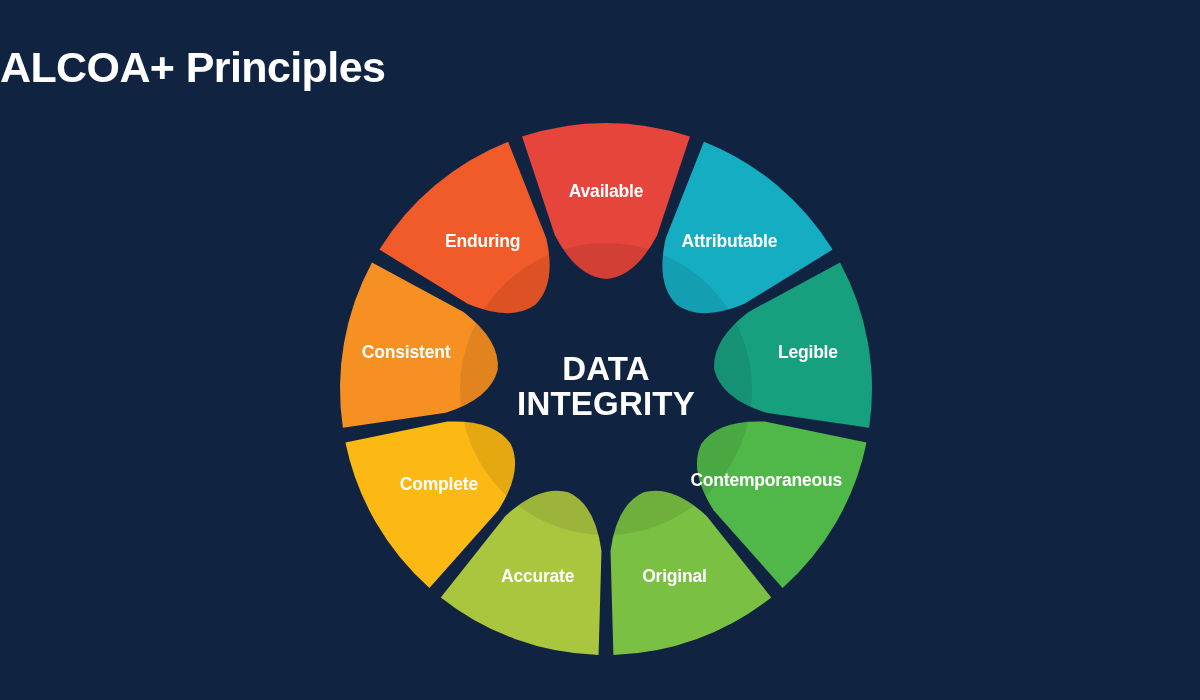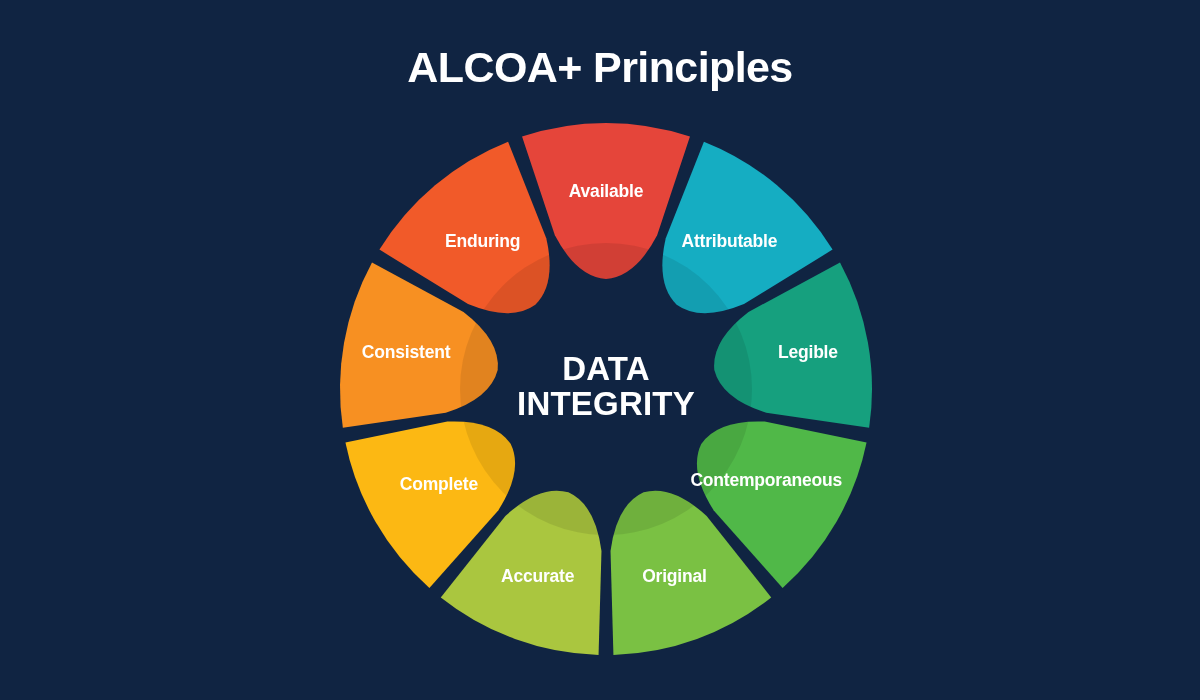--- a/index.html
+++ b/index.html
@@ -16,21 +16,21 @@
     position: relative;
     width: 1200px;
     height: 700px;
     background: #102442;
   }
   #page-title {
     position: absolute;
     left: 0;
     top: 46px;
     width: 1200px;
-    text-align: center;
+    text-align: left;
     color: #ffffff;
     font-family: "Liberation Sans", sans-serif;
     font-size: 43px;
     font-weight: bold;
     letter-spacing: -0.6px;
     line-height: 1;
   }
   #wheel-svg {
     position: absolute;
     left: 0;

